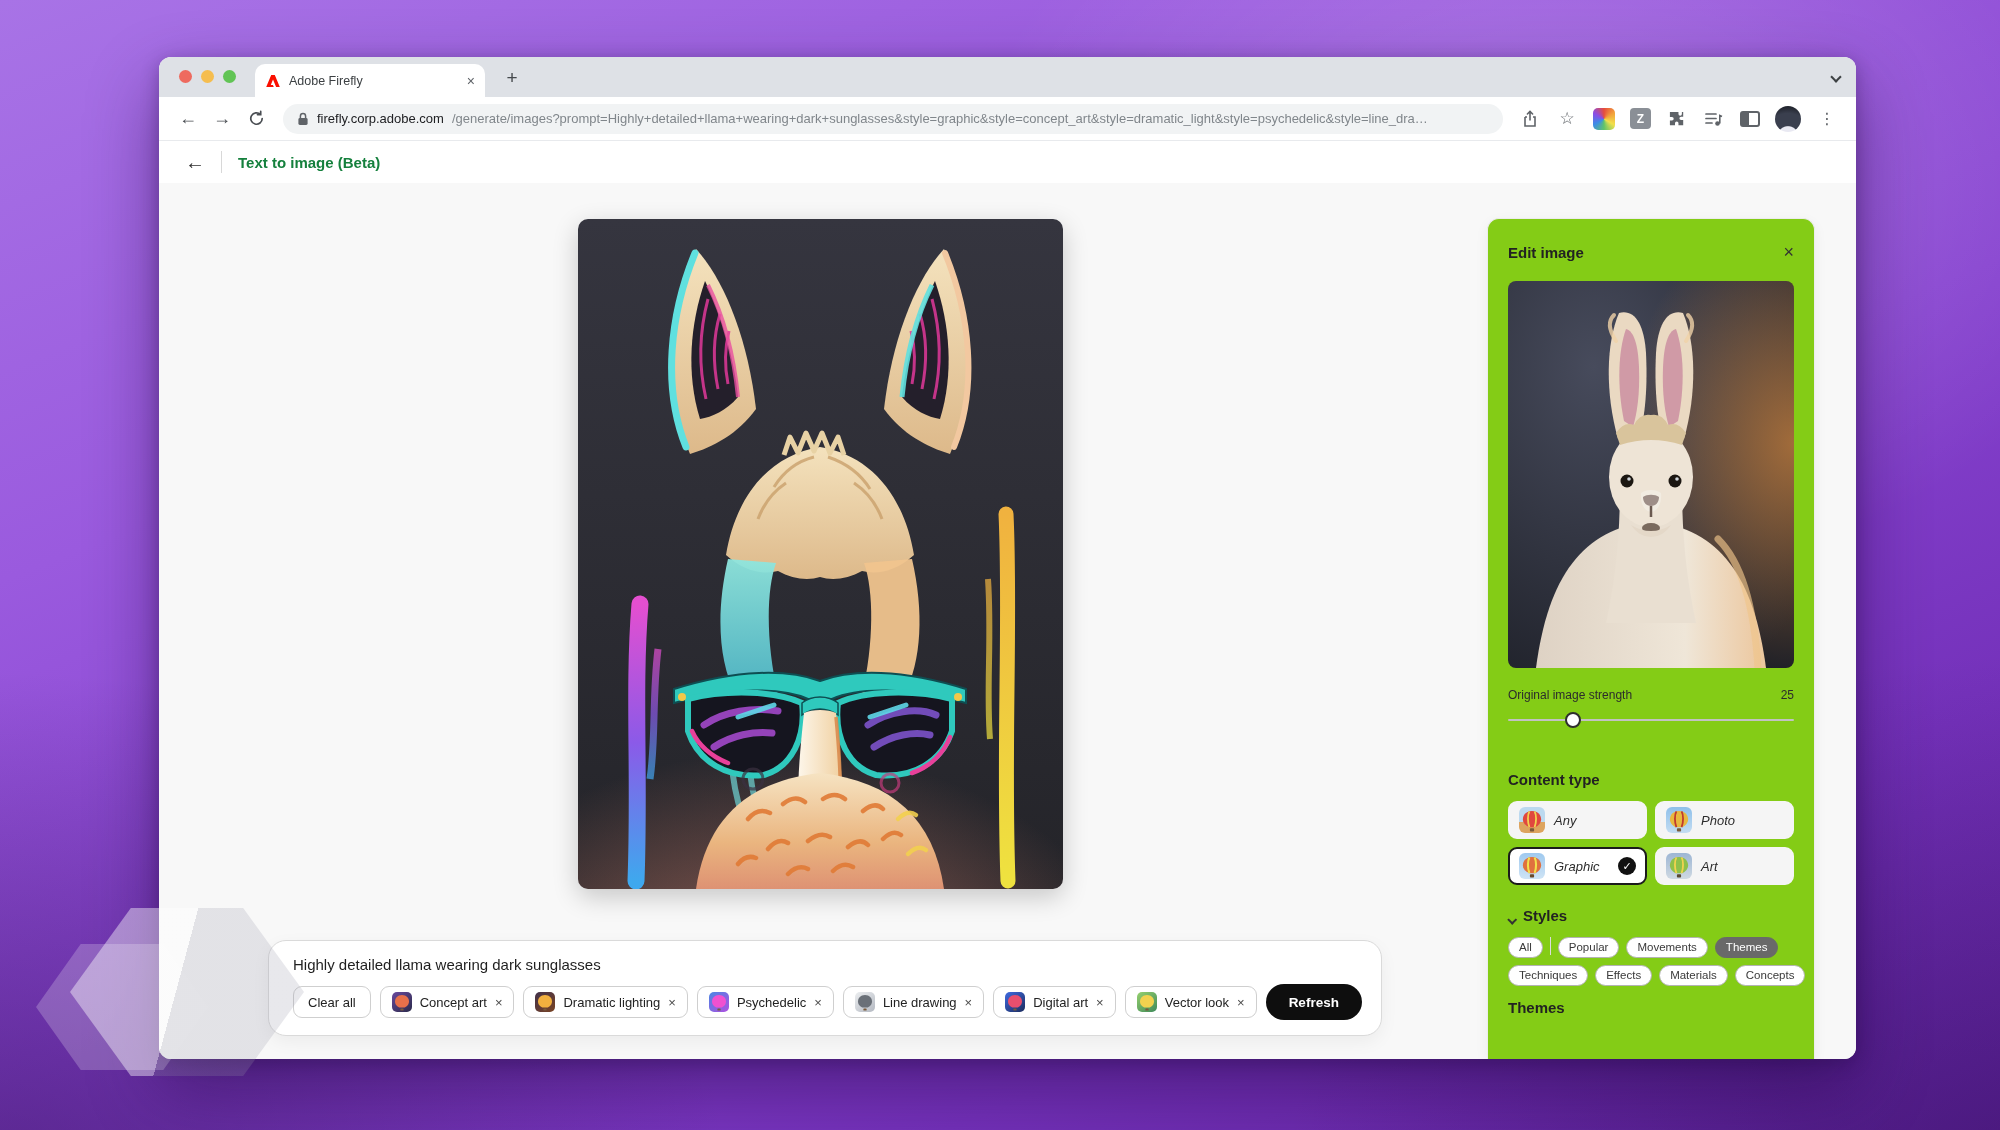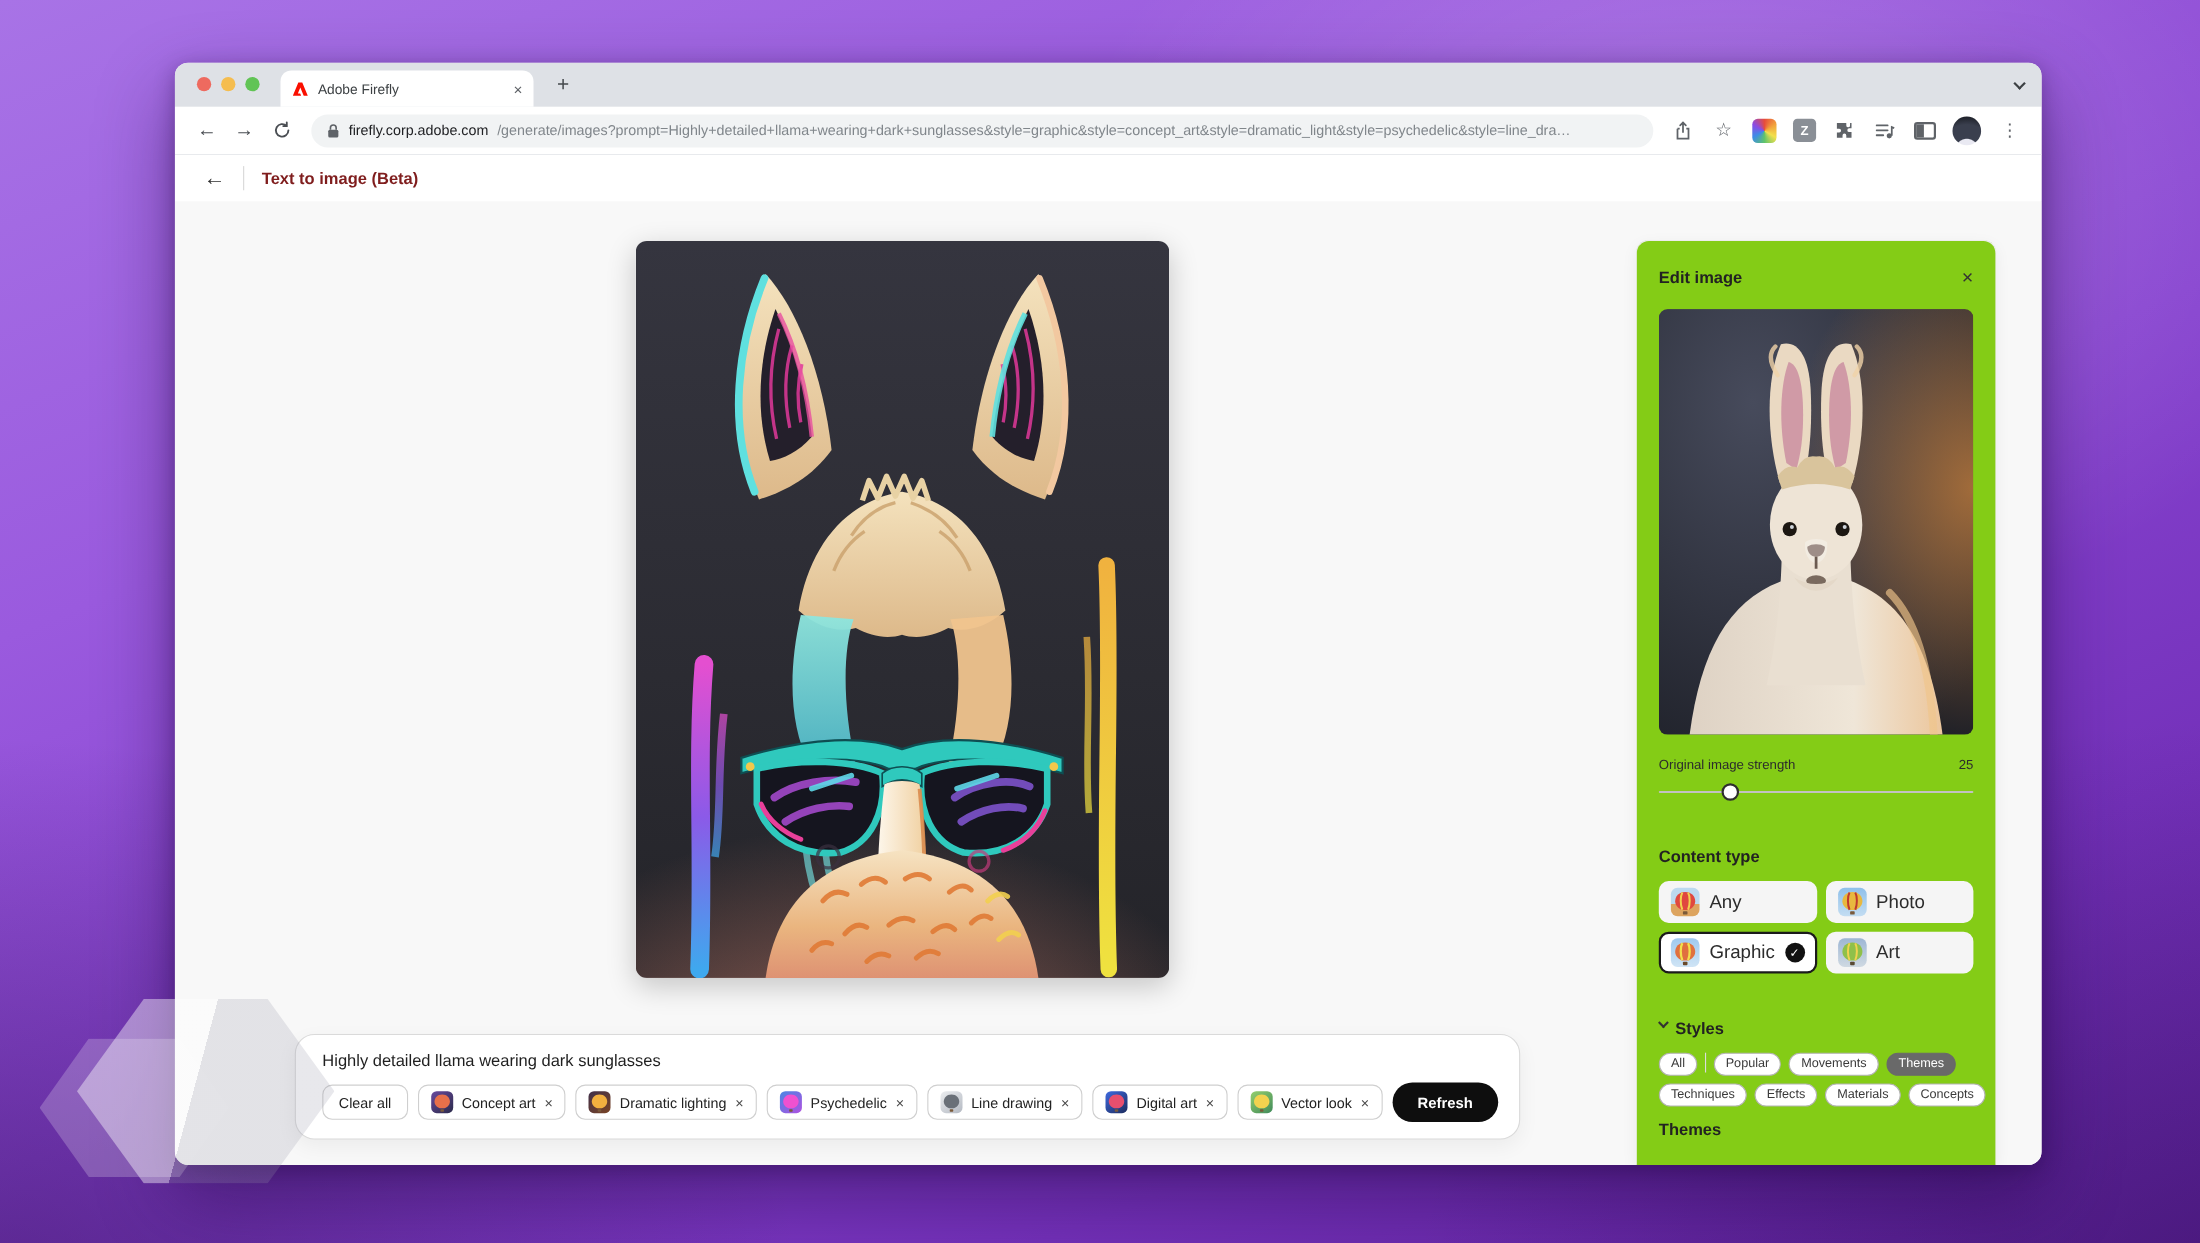--- a/index.html
+++ b/index.html
@@ -54,21 +54,21 @@
     font-size:12px; font-weight:bold; display:flex; align-items:center; justify-content:center; }
   .side-icon{ width:20px; height:16px; border:2px solid #5f6368; border-radius:3px; position:relative; }
   .side-icon::before{ content:""; position:absolute; left:0; top:0; bottom:0; width:7px; background:#5f6368; }
   .avatar{ width:26px; height:26px; border-radius:50%;
     background:radial-gradient(circle at 50% 118%, #e9e9f2 0 30%, #3a3f4e 33% 70%, #14161c 100%); }
 
   
   .pagehead{ height:42px; background:#fff; display:flex; align-items:center; padding:0 26px; gap:16px; }
   .back-arrow{ font-size:20px; color:#2c2c2c; }
   .vdiv{ width:1px; height:22px; background:#d8d8d8; }
-  .page-title{ font-size:15px; font-weight:bold; color:#7f1d1d; }
+  .page-title{ font-size:15px; font-weight:bold; color:#15803d; }
 
   
   .content{ position:relative; height:876px; background:#f8f8f8; }
 
   .main-image{ position:absolute; left:419px; top:36px; width:485px; height:670px;
     border-radius:10px; overflow:hidden; box-shadow:0 8px 26px rgba(0,0,0,.20); }
   .main-image svg{ display:block; }
 
   
   .panel{ position:absolute; left:1328px; top:35px; width:328px; height:841px; background:#84cc16;
@@ -84,26 +84,26 @@
   .slider-track{ position:absolute; left:0; right:0; top:8px; height:2px; background:#c2c2c2; border-radius:1px; }
   .slider-knob{ position:absolute; left:20%; top:1px; width:16px; height:16px; border-radius:50%;
     background:#fff; border:2.5px solid #2e2e2e; }
 
   .section-head{ font-size:15px; font-weight:bold; color:#222; }
   .ct-head{ margin-top:42px; }
   .ct-grid{ margin-top:13px; display:grid; grid-template-columns:1fr 1fr; gap:8px; }
   .tile{ height:38px; background:#f5f5f5; border:2px solid #f5f5f5; border-radius:9px;
     display:flex; align-items:center; gap:9px; padding:0 9px; }
   .tile.selected{ background:#fff; border-color:#1b1b1b; }
-  .tile-label{ font-size:17px; color:#2c2c2c; }
+  .tile-label{ font-size:13px; color:#2c2c2c;font-style:italic; }
   .tile-ic{ width:26px; height:26px; border-radius:6px; overflow:hidden; flex:0 0 auto; }
   .tile-check{ margin-left:auto; width:18px; height:18px; border-radius:50%; background:#111;
     color:#fff; font-size:11px; display:flex; align-items:center; justify-content:center; }
 
-  .styles-row{ margin-top:42px; display:flex; align-items:flex-start; gap:8px; }
+  .styles-row{ margin-top:22px; display:flex; align-items:flex-end; gap:8px; }
   .styles-chev{ width:7px; height:7px; border-right:2px solid #333; border-bottom:2px solid #333;
     transform:rotate(45deg) translateY(-1px); }
   .filter-rows{ margin-top:13px; display:flex; flex-direction:column; gap:7px; }
   .filter-row{ display:flex; gap:7px; align-items:flex-start; }
   .fchip{ padding:3px 10px 4px; border:1.5px solid #b3b3b3; border-radius:12px; font-size:11.5px;
     color:#3a3a3a; background:#fff; white-space:nowrap; }
   .fchip.selected{ background:#696969; border-color:#696969; color:#fff; }
   .fdiv{ width:1px; height:18px; background:#dcdcdc; }
   .themes-head{ margin-top:13px; }
 

